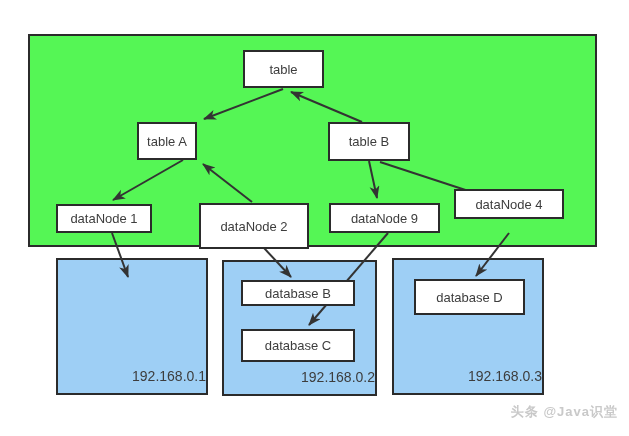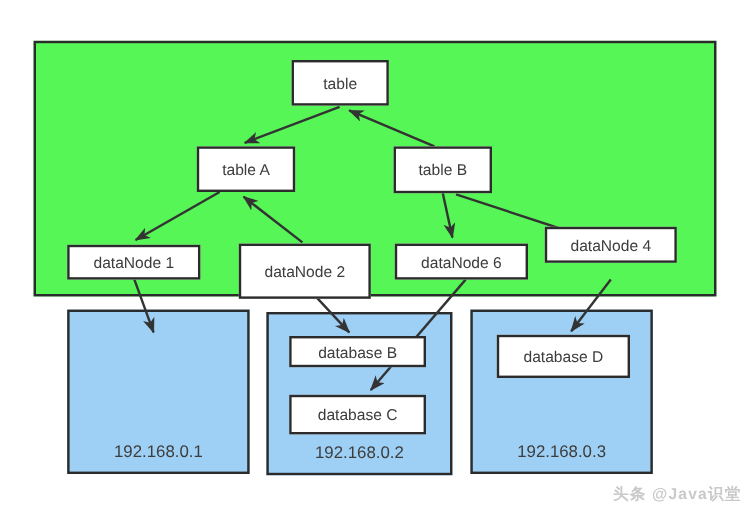--- a/index.html
+++ b/index.html
@@ -33,21 +33,21 @@
     background:var(--node-fill);
     border:2px solid var(--border);
     display:flex;align-items:center;justify-content:center;
     font-size:13px;
     color:var(--text);
     white-space:nowrap;
   }
   .ip-label{
     position:absolute;
     left:0;right:0;bottom:9px;
-    text-align:center;
+    text-align:right;
     font-size:14px;
     color:var(--text);
   }
   svg.arrows{
     position:absolute;left:0;top:0;
     pointer-events:none;
   }
   svg.arrows line{
     stroke:var(--arrow);
     stroke-width:2;
@@ -92,35 +92,35 @@
     <line x1="380" y1="162" x2="496" y2="200" marker-end="url(#ah)"></line>
     <line x1="112" y1="233" x2="128" y2="277" marker-end="url(#ah)"></line>
     <line x1="250" y1="233" x2="291" y2="277" marker-end="url(#ah)"></line>
     <line x1="388" y1="233" x2="309" y2="325" marker-end="url(#ah)"></line>
     <line x1="509" y1="233" x2="476" y2="276" marker-end="url(#ah)"></line>
   </svg>
 
   <div class="node" style="left:243px;top:50px;width:81px;height:38px">
     <span>table</span>
   </div>
-  <div class="node" style="left:164px;top:122px;width:82px;height:38px">
+  <div class="node" style="left:137px;top:122px;width:60px;height:38px">
     <span>table A</span>
   </div>
   <div class="node" style="left:328px;top:122px;width:82px;height:39px">
     <span>table B</span>
   </div>
 
-  <div class="node" style="left:56px;top:204px;width:111px;height:29px">
+  <div class="node" style="left:56px;top:204px;width:96px;height:29px">
     <span>dataNode 1</span>
   </div>
   <div class="node" style="left:199px;top:203px;width:110px;height:46px">
     <span>dataNode 2</span>
   </div>
   <div class="node" style="left:329px;top:203px;width:111px;height:30px">
-    <span>dataNode 6</span>
+    <span>dataNode 9</span>
   </div>
   <div class="node" style="left:454px;top:189px;width:110px;height:30px">
     <span>dataNode 4</span>
   </div>
 
   <div class="node" style="left:241px;top:280px;width:114px;height:26px">
     <span>database B</span>
   </div>
   <div class="node" style="left:414px;top:279px;width:111px;height:36px">
     <span>database D</span>

